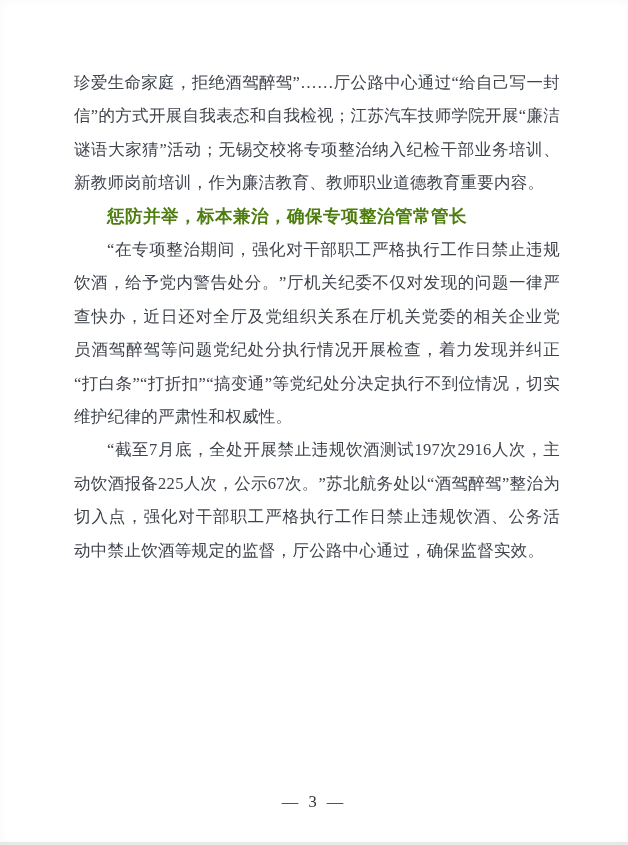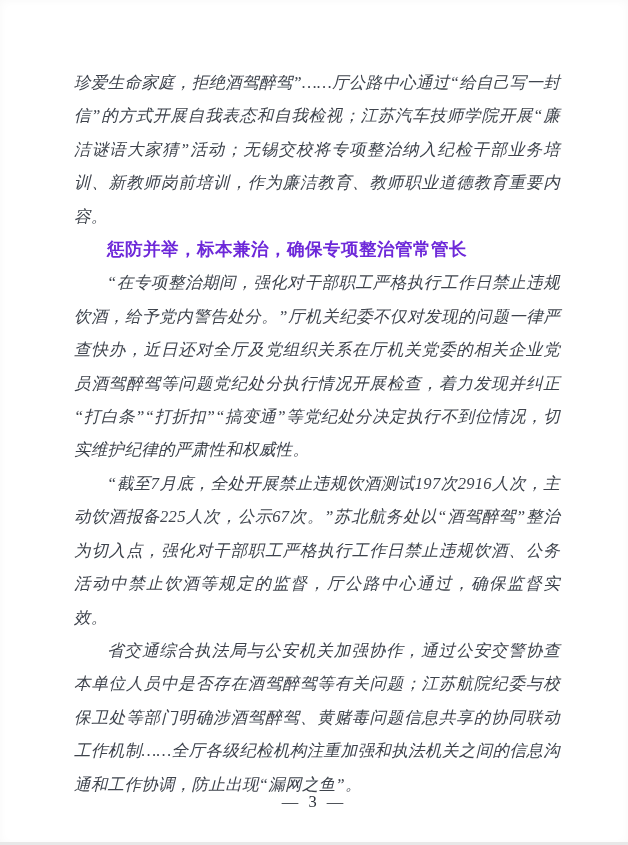--- a/index.html
+++ b/index.html
@@ -23,28 +23,27 @@
     width: 486px;
   }
   .para {
     font-family: "Liberation Serif", "DejaVu Serif", serif;
     font-size: 16.5px;
     line-height: 33.4px;
     color: #3e434c;
     text-align: justify;
     letter-spacing: 0.3px;
     word-break: break-all;
-    font-style: italic;
   }
   .para.indent { text-indent: 33px; }
   .heading {
     font-family: "Liberation Sans", "DejaVu Sans", sans-serif;
     font-size: 17.5px;
     font-weight: bold;
-    color: #6d28d9;
+    color: #4d7c0f;
     line-height: 33.4px;
     text-indent: 33px;
     letter-spacing: 0.5px;
     text-align: left;
     white-space: nowrap;
   }
   .footer {
     position: absolute;
     left: 0;
     right: 0;
@@ -66,19 +65,18 @@
 </style>
 </head>
 <body>
 
 <div class="page">
   <div class="text-block">
     <p class="para">珍爱生命家庭，拒绝酒驾醉驾”……厅公路中心通过“给自己写一封信”的方式开展自我表态和自我检视；江苏汽车技师学院开展“廉洁谜语大家猜”活动；无锡交校将专项整治纳入纪检干部业务培训、新教师岗前培训，作为廉洁教育、教师职业道德教育重要内容。</p>
     <h2 class="heading">惩防并举，标本兼治，确保专项整治管常管长</h2>
     <p class="para indent">“在专项整治期间，强化对干部职工严格执行工作日禁止违规饮酒，给予党内警告处分。”厅机关纪委不仅对发现的问题一律严查快办，近日还对全厅及党组织关系在厅机关党委的相关企业党员酒驾醉驾等问题党纪处分执行情况开展检查，着力发现并纠正“打白条”“打折扣”“搞变通”等党纪处分决定执行不到位情况，切实维护纪律的严肃性和权威性。</p>
     <p class="para indent">“截至7月底，全处开展禁止违规饮酒测试197次2916人次，主动饮酒报备225人次，公示67次。”苏北航务处以“酒驾醉驾”整治为切入点，强化对干部职工严格执行工作日禁止违规饮酒、公务活动中禁止饮酒等规定的监督，厅公路中心通过，确保监督实效。</p>
-    <p class="para indent">省交通综合执法局与公安机关加强协作，通过公安交警协查本单位人员中是否存在酒驾醉驾等有关问题；江苏航院纪委与校保卫处等部门明确涉酒驾醉驾、黄赌毒问题信息共享的协同联动工作机制……全厅各级纪检机构注重加强和执法机关之间的信息沟通和工作协调，防止出现“漏网之鱼”。</p>
   </div>
 
   <div class="footer">— 3 —</div>
 
   <div class="bottom-edge"></div>
 </div>
 
 </body></html>

